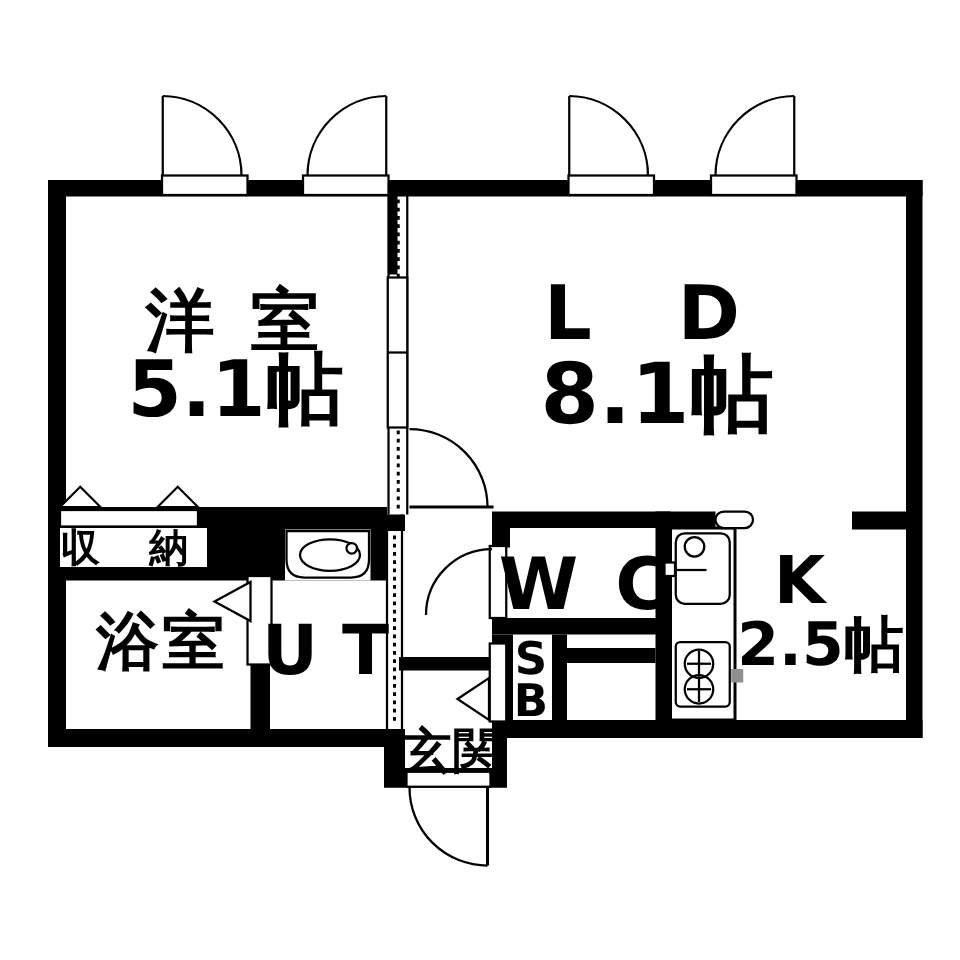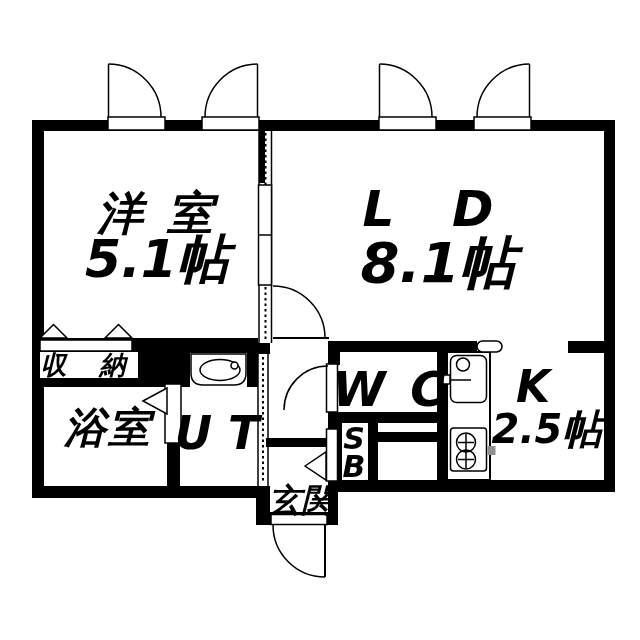--- a/index.html
+++ b/index.html
@@ -1,17 +1,17 @@
 <!DOCTYPE html>
 <html style="--wall: #000000; --bg: #ffffff; --handle: #8f8f8f;"><head>
 <meta charset="utf-8">
 <style>
   :root { --wall:#000000; --bg:#ffffff; --handle:#8f8f8f; }
   html,body { margin:0; padding:0; background:var(--bg); }
-  .stage { width:640px; height:640px; position:relative; background:var(--bg); overflow:hidden;font-style:italic; }
+  .stage { width:640px; height:640px; position:relative; background:var(--bg); overflow:hidden; }
   svg { display:block; }
   .w  { fill:var(--wall); }
   .ln { stroke:var(--wall); fill:none; stroke-width:1.5px; }
   .ln2{ stroke:var(--wall); fill:none; stroke-width:2px; }
   .dot{ stroke:var(--wall); fill:none; stroke-width:2px; stroke-dasharray:2.5 3; }
   .pn { fill:var(--bg); stroke:var(--wall); stroke-width:1.5px; }
   .wh { fill:var(--bg); }
   .txt{ fill:var(--wall); font-family:"DejaVu Sans","Liberation Sans",sans-serif; font-weight:bold; text-anchor:middle; }
 </style>
 </head>

